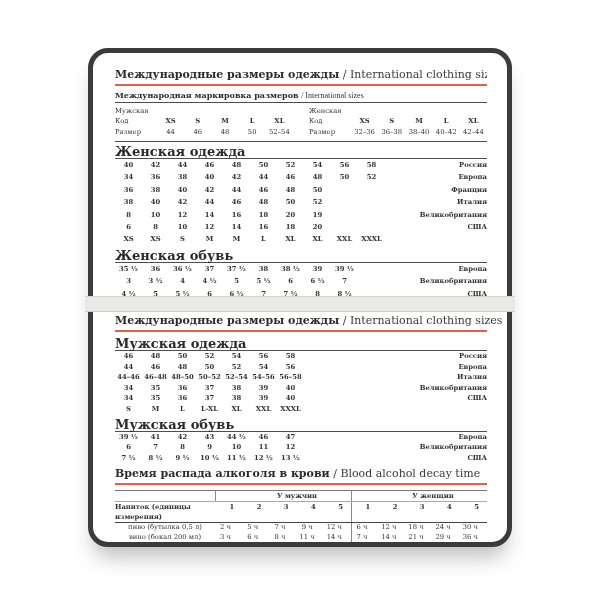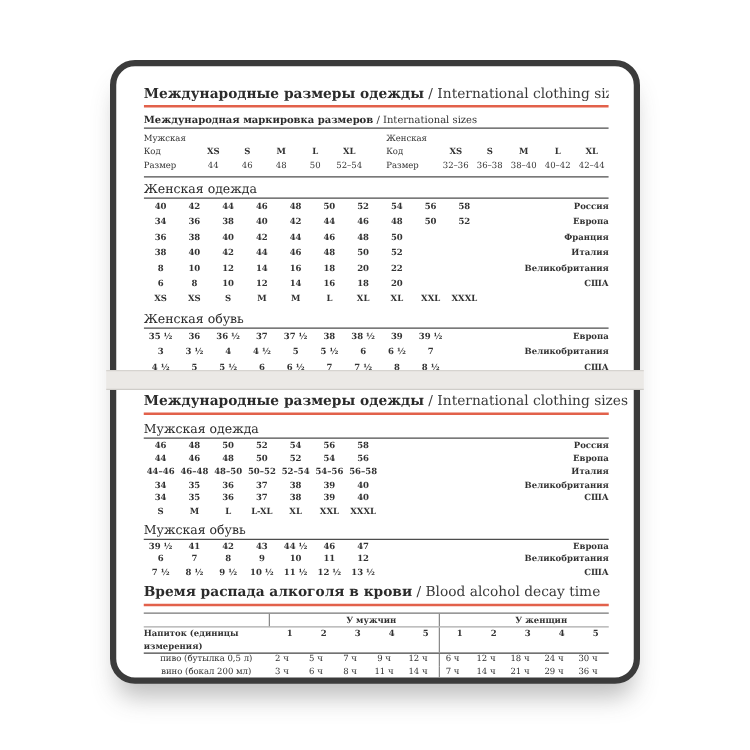--- a/index.html
+++ b/index.html
@@ -9,32 +9,32 @@
          border:5px solid #3b3b3b;border-radius:20px;
          box-shadow:0 16px 20px -6px rgba(70,70,70,.35);}
   .content{position:absolute;inset:0;padding:16px 20px 4px 22px;overflow:hidden;border-radius:14px;}
   .band{position:absolute;left:85px;top:296px;width:430px;height:14px;background:#ebe9e6;
         border-top:1px solid #d6d4d0;border-bottom:1px solid #cfcdc9;z-index:5;}
   .h1{font-size:11px;line-height:12px;padding-bottom:3px;border-bottom:2px solid #e2614b;margin-bottom:5px;white-space:nowrap;}
   .h1 .ru{font-weight:bold;color:#2b2b2b;}
   .h1 .en{font-weight:normal;color:#3a3a3a;}
   .sub{font-size:8px;line-height:9px;padding-bottom:2px;border-bottom:1px solid #4d4d4d;margin-bottom:2px;white-space:nowrap;}
   .sub .ru{font-weight:bold;color:#2b2b2b;}
-  .sub .en{font-weight:normal;}
+  .sub .en{font-weight:normal;font-family:Liberation Serif, serif;}
   
   .mark-groups{display:flex;gap:16px;border-bottom:1px solid #4d4d4d;padding:1px 0 4px;}
   .mgroup{flex:1;}
   .mgroup .gname{font-size:6.8px;line-height:10px;}
   .mrow{display:grid;grid-template-columns:42px repeat(5,1fr);font-size:6.8px;line-height:10.5px;}
   .mrow .lab{text-align:left;}
   .mrow .num{text-align:center;}
   .mrow.codes .num{font-weight:bold;}
   
   .stable{margin-top:3px;}
-  .stitle{font-size:10px;font-weight:normal;line-height:9px;padding:2px 0 2px;border-bottom:1px solid #4d4d4d;color:#2b2b2b;}
+  .stitle{font-size:13px;font-weight:bold;line-height:9px;padding:2px 0 2px;border-bottom:1px solid #4d4d4d;color:#2b2b2b;}
   .srow{display:grid;grid-template-columns:repeat(10,27px) 1fr;font-size:6.8px;font-weight:bold;}
   .srow .c{text-align:center;}
   .srow .country{grid-column:11;text-align:right;}
   .s1 .srow{line-height:12.4px;}
   .s2 .srow{line-height:10.6px;}
   .s1{height:246px;overflow:hidden;}
   
   .atable{margin-top:1px;font-size:6.8px;}
   .agrid{display:grid;grid-template-columns:100px repeat(10,1fr);}
   .ahead1{border-top:1px solid #777;line-height:10px;}
@@ -157,21 +157,21 @@
               <span class="country">Италия</span>
             </div>
             <div class="srow">
               <span class="c">8</span>
               <span class="c">10</span>
               <span class="c">12</span>
               <span class="c">14</span>
               <span class="c">16</span>
               <span class="c">18</span>
               <span class="c">20</span>
-              <span class="c">22</span>
+              <span class="c">19</span>
               <span class="country">Великобритания</span>
             </div>
             <div class="srow">
               <span class="c">6</span>
               <span class="c">8</span>
               <span class="c">10</span>
               <span class="c">12</span>
               <span class="c">14</span>
               <span class="c">16</span>
               <span class="c">18</span>

